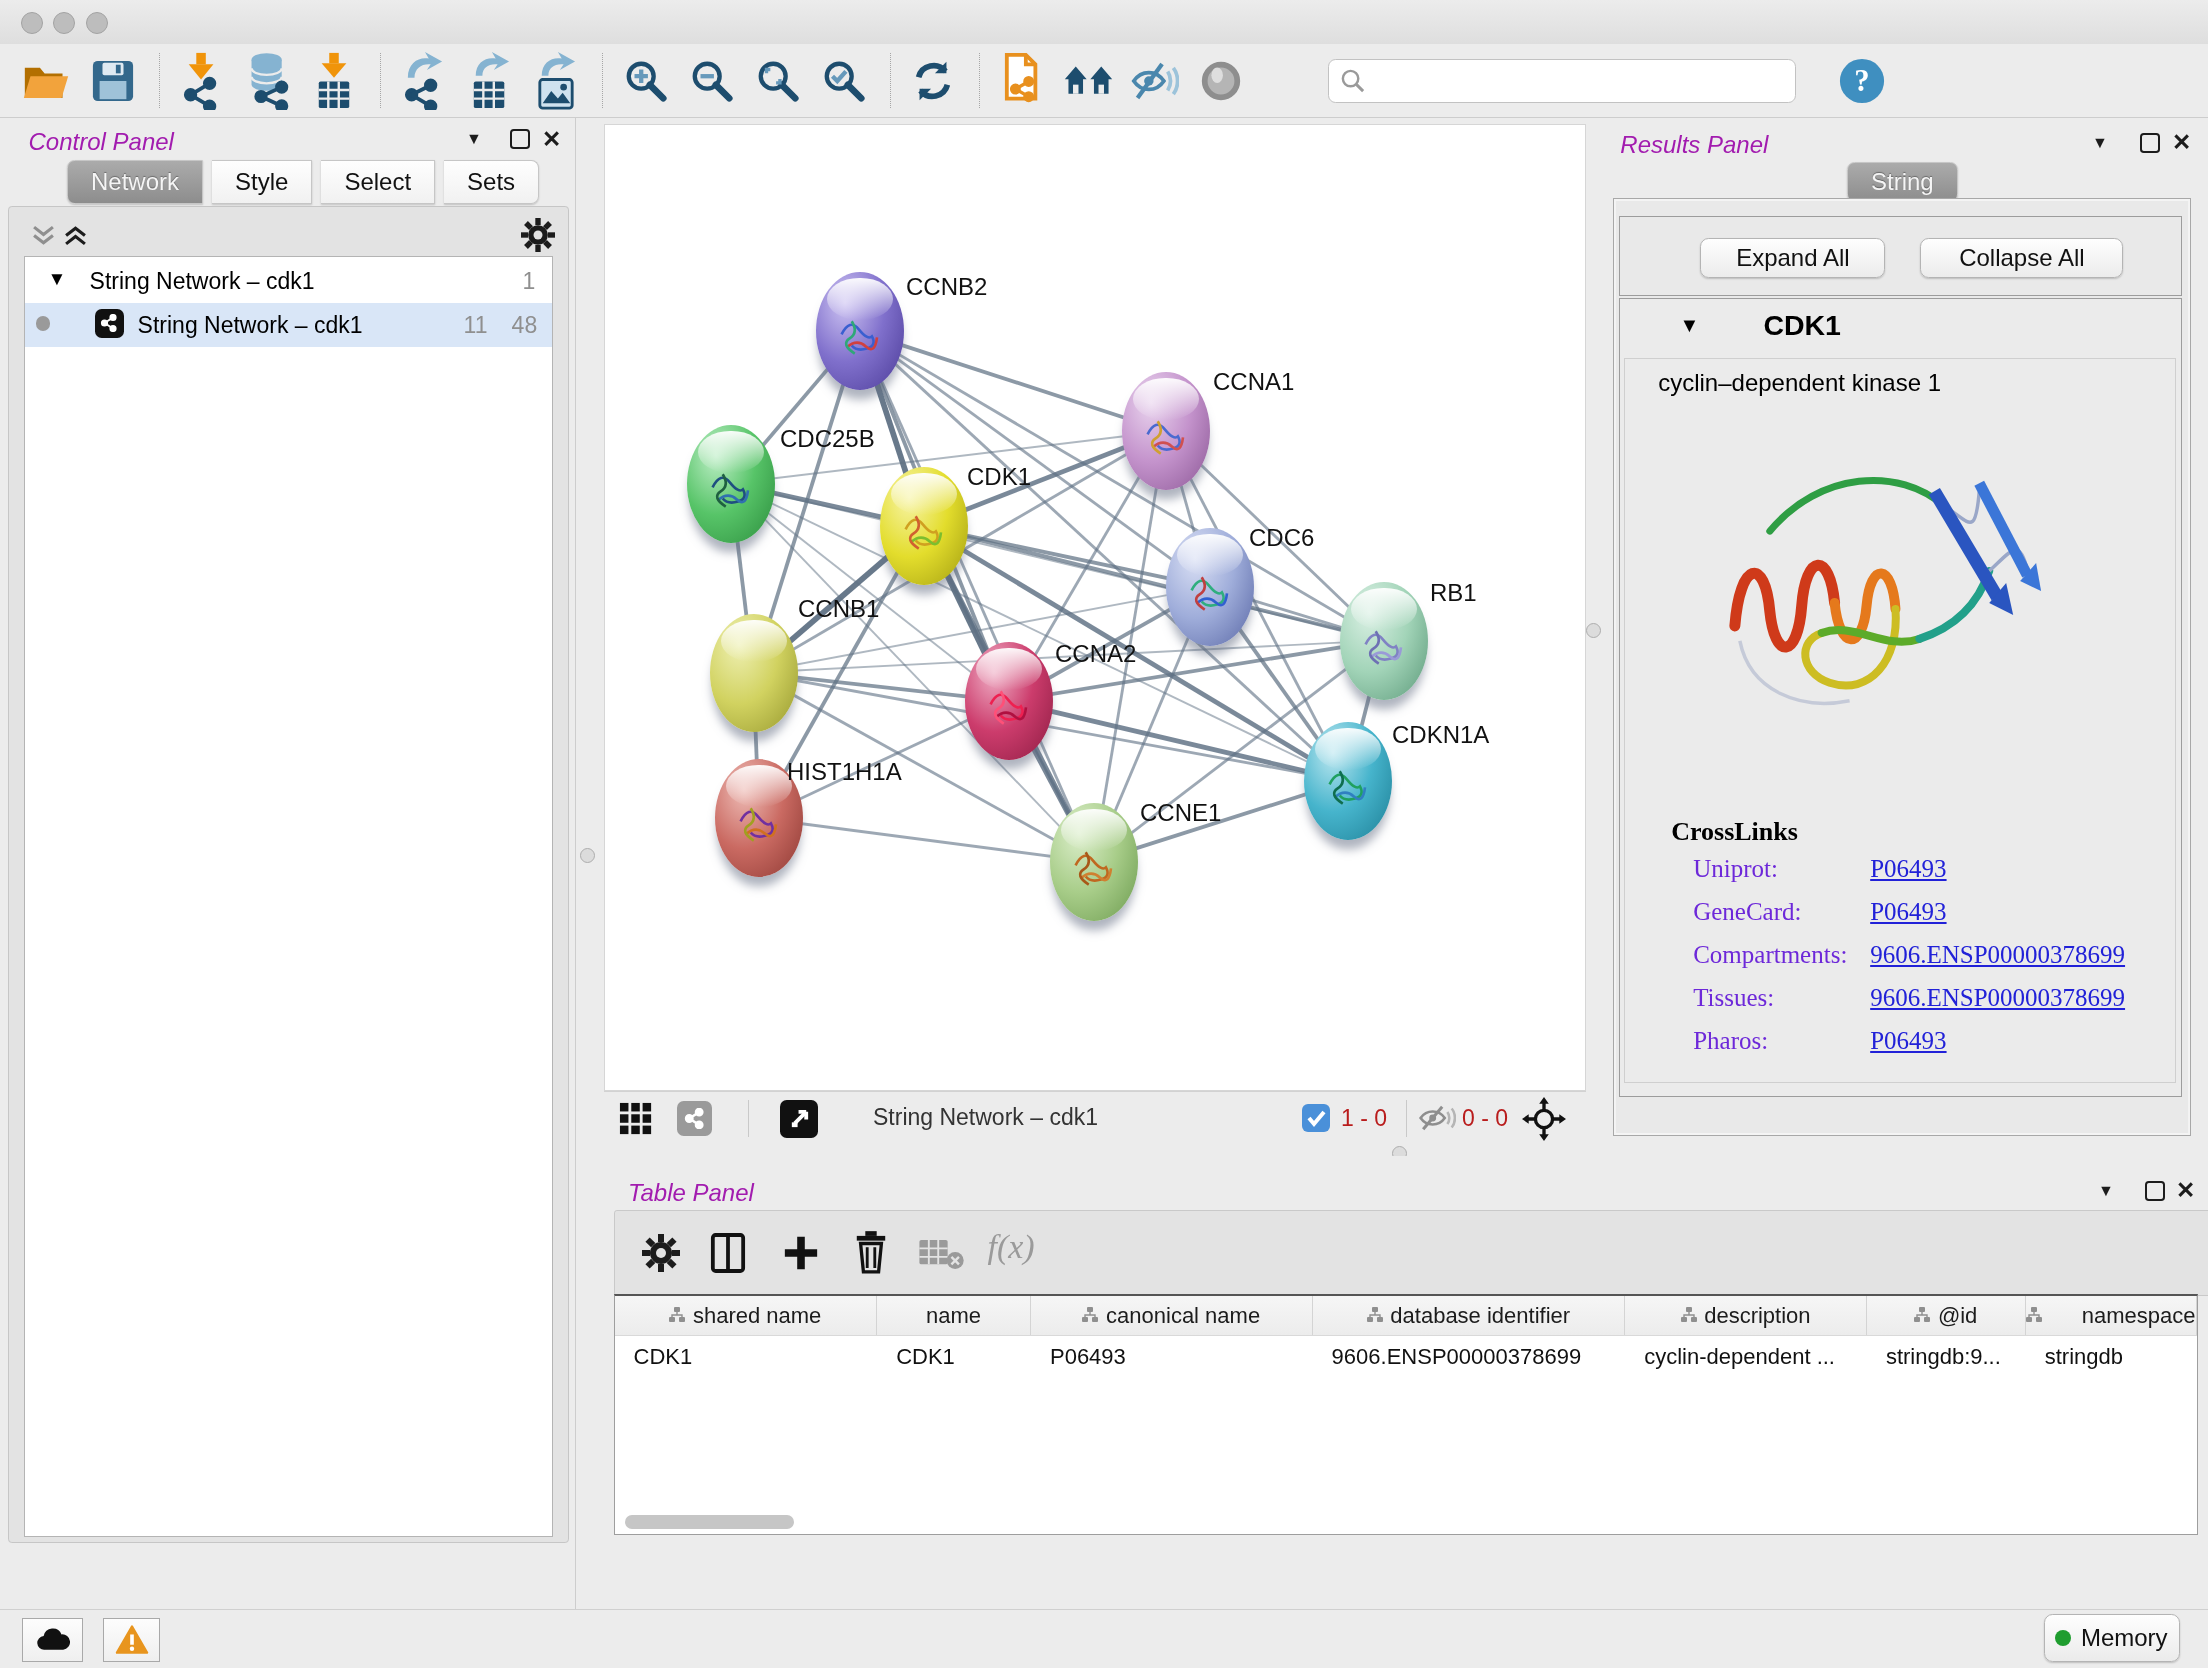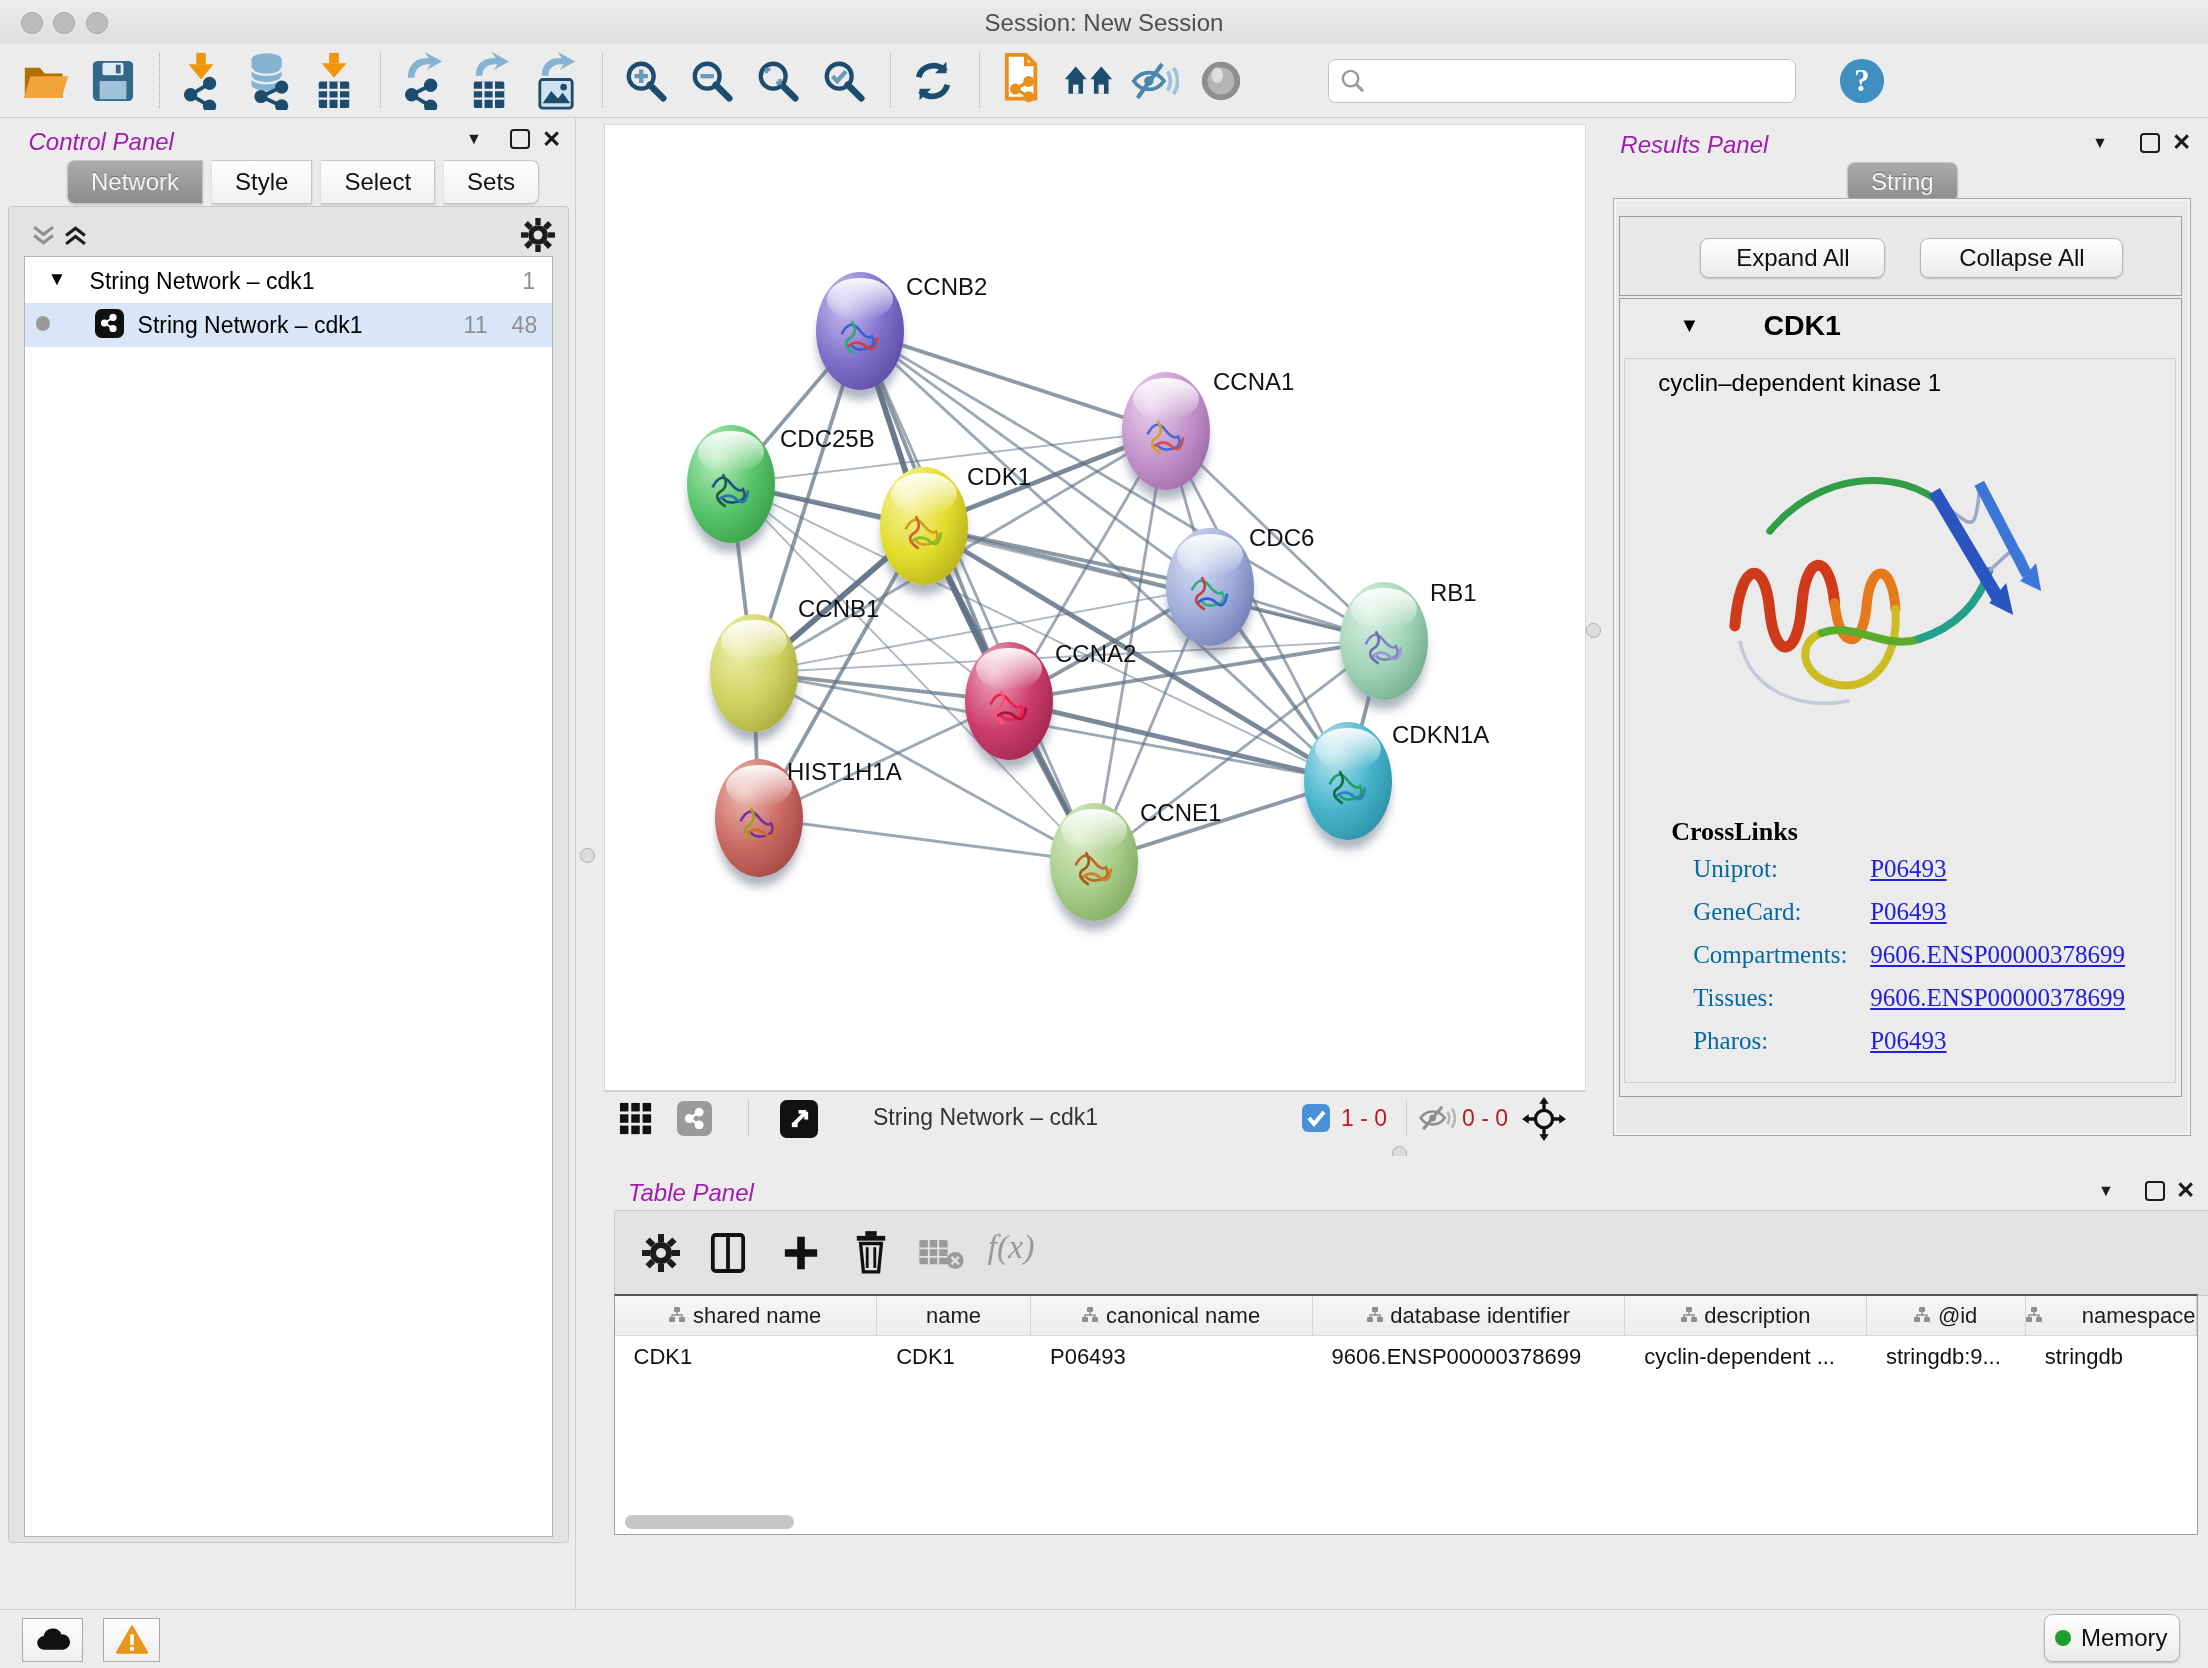--- a/index.html
+++ b/index.html
@@ -56,21 +56,21 @@
   .dot-handle{position:absolute;width:13.3px;height:13.3px;border-radius:50%;background:#dcdcdc;border:1px solid #adadad;}
   
   #results-panel{left:1607px;top:118px;width:601px;height:1038px;background:#ececec;}
   #rp-outer{position:absolute;left:5.7px;top:80px;width:576px;height:936px;background:#e9e9e9;
     border:1px solid #a8a8a8;box-shadow:inset 0 0 0 1.9px #f4f4f4;}
   #rp-box1{position:absolute;left:5.7px;top:17px;width:561px;height:78px;border:1px solid #9c9c9c;}
   #cdk1-box{position:absolute;left:5.7px;top:99px;width:561px;height:797px;border:1px solid #9c9c9c;background:#ebebeb;}
   #cdk1-desc{position:absolute;left:3.8px;top:59px;width:550px;height:723px;border:1px solid #cfcfcf;background:#ebebeb;}
   .serif{font-family:"Liberation Serif",serif;}
   .xlink{color:#2121d8;text-decoration:underline;font-family:"Liberation Serif",serif;font-size:25px;}
-  .xlabel{font-family:"Liberation Serif",serif;font-size:25px;color:#0369a1;}
+  .xlabel{font-family:"Liberation Serif",serif;font-size:25px;color:#6d28d9;}
   
   #table-panel{left:604px;top:1156px;width:1605px;height:454px;background:#ececec;}
   #tp-toolbar{position:absolute;left:9.5px;top:54px;width:1584px;height:84px;background:#e3e3e3;
     border:1px solid #c9c9c9;border-radius:2.9px;padding-left:33px;}
   #tp-table{position:absolute;left:9.5px;top:138px;width:1584px;height:241px;background:#fff;
     border:1px solid #9e9e9e;border-top:2.9px solid #555;box-sizing:border-box;}
   #tbl-header{display:flex;height:39px;background:linear-gradient(#f6f6f6,#ececec);border-bottom:1.9px solid #d9d9d9;}
   .th{display:flex;align-items:center;justify-content:center;gap:7.6px;border-right:1px solid #d4d4d4;
     font-size:22px;color:#1c1c1c;overflow:hidden;white-space:nowrap;box-sizing:border-box;}
   #tbl-row{display:flex;height:42px;}
@@ -83,21 +83,20 @@
   #memory-btn{position:absolute;right:28.5px;top:3.8px;width:134px;height:46px;gap:9.5px;}
   .greendot{width:16px;height:16px;border-radius:50%;}
 </style>
 </head>
 <body>
 
 <div id="titlebar" class="abs">
   <div class="tlight" style="left:21px"></div>
   <div class="tlight" style="left:53px"></div>
   <div class="tlight" style="left:86px"></div>
-  <div id="win-title">Session: New Session</div>
 </div>
 
 <div id="toolbar" class="abs">
   <div class="tb">
     <svg width="49" height="42" viewBox="0 0 52 44">
         <path d="M3 8h16l5 6h19v26H3z" fill="#b36f00"></path>
         <path d="M9 17h40l-7 23H2z" fill="#f2a33c"></path>
       </svg>
   </div>
   <div class="tb">

